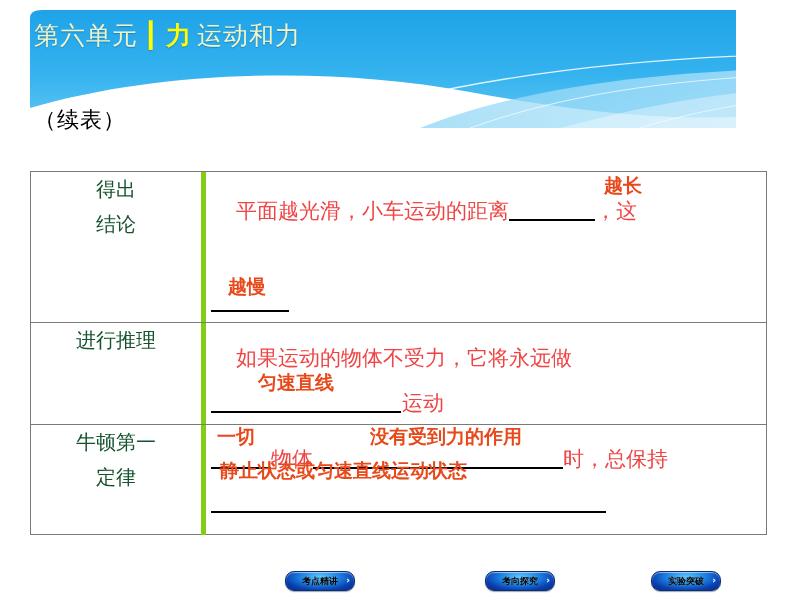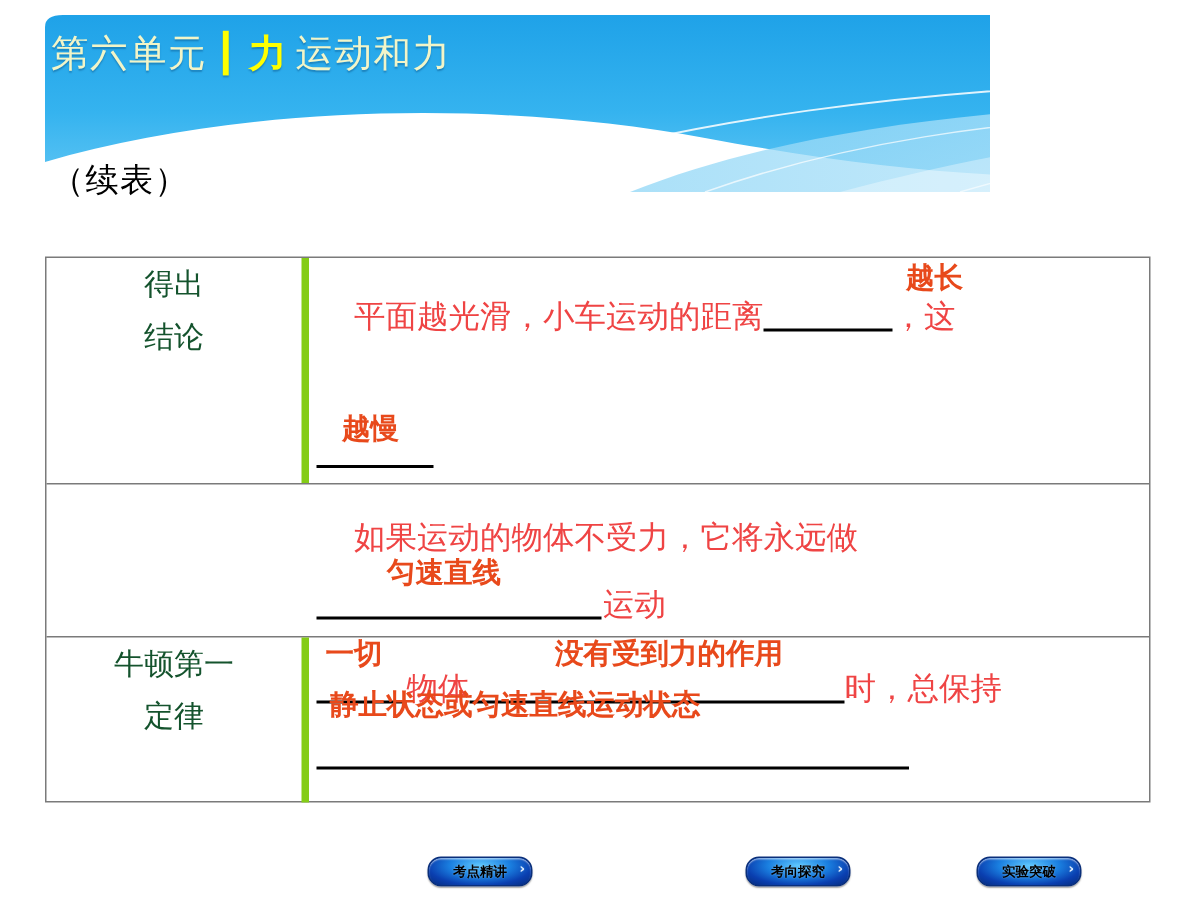--- a/index.html
+++ b/index.html
@@ -6,21 +6,21 @@
   body{
     width:800px;height:600px;
     background:#ffffff;
     font-family:"DejaVu Sans","Liberation Sans",sans-serif;
     overflow:hidden;
     position:relative;
   }
 
   
   #banner{
-    position:absolute;left:0;top:0;width:660px;height:128px;overflow:hidden;
+    position:absolute;left:0;top:0;width:736px;height:128px;overflow:hidden;
   }
   #banner svg{display:block;}
   #banner-title{
     position:absolute;left:34px;top:21px;
     font-size:25px;line-height:30px;white-space:nowrap;
     letter-spacing:1px;
     text-shadow:0 1px 1px rgba(0,60,110,.35);
   }
   .t-unit{color:#f2f5c8;}
   .t-bar{color:#ffff00;font-weight:bold;margin:0 7px 0 5px;}
@@ -83,21 +83,21 @@
   .navbtn span{
     font-size:9px;color:#000;font-weight:bold;letter-spacing:0;
     text-shadow:0 0 1px rgba(255,255,255,.4);
     white-space:nowrap;
   }
   .navbtn .arrow{
     position:absolute;right:4px;top:3px;
     color:#dfefff;font-size:9px;font-weight:bold;
   }
   #btn1{left:285px;}
-  #btn2{left:497px;}
+  #btn2{left:485px;}
   #btn3{left:651px;}
 </style>
 </head>
 <body>
 
 <div id="banner">
   <svg width="800" height="128" viewBox="0 0 800 128">
     <defs>
       <linearGradient id="gblue" x1="0" y1="0" x2="0" y2="1">
         <stop offset="0%" stop-color="#1FA2E8"></stop>
@@ -145,20 +145,23 @@
       </div>
       <div class="red" style="left:398px;top:4px;">越长</div>
 
 
       <div class="red" style="left:22px;top:105px;">越慢</div>
       <div class="hline" style="left:5px;top:138px;width:78px;"></div>
     </div>
   </div>
 
   <div class="row" id="row2">
+    <div class="lcell">
+      <span class="lline">进行推理</span>
+    </div>
     <div class="rcell">
       <div class="bodytext" style="left:30px;top:25px;">如果运动的物体不受力，它将永远做</div>
 
       <div class="red" style="left:52px;top:50px;">匀速直线</div>
 
       <div class="bodytext" style="left:196px;top:70px;">运动</div>
       <div class="hline" style="left:5px;top:88px;width:190px;"></div>
     </div>
   </div>
 

